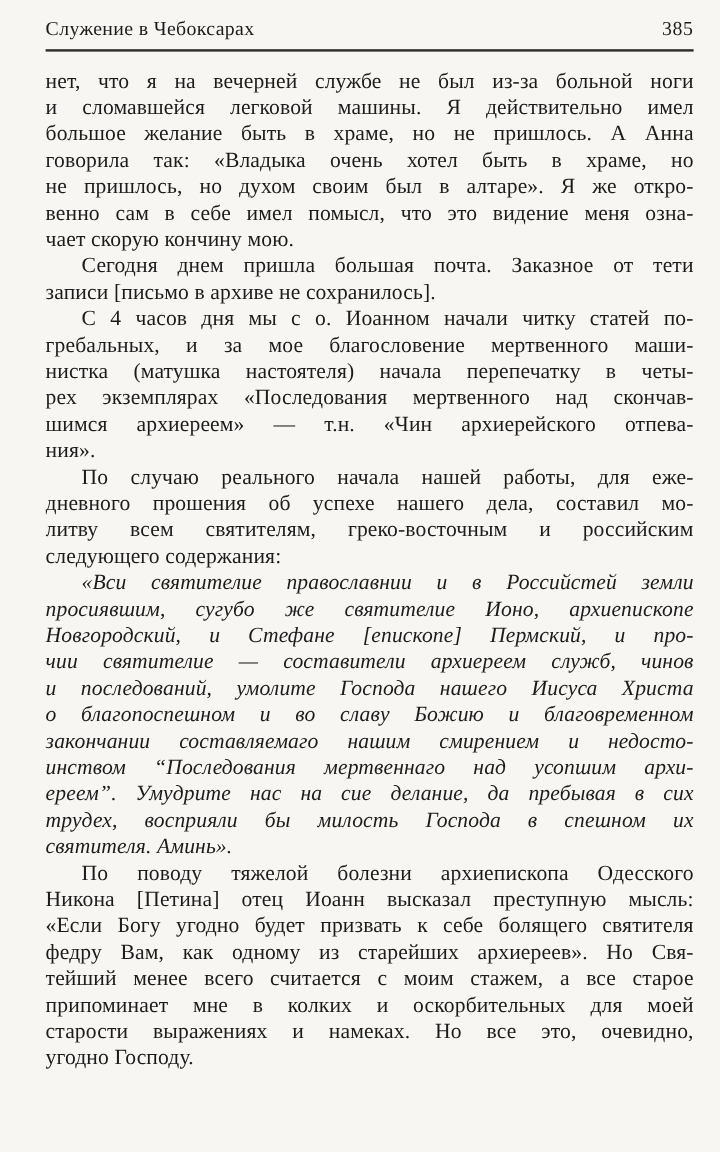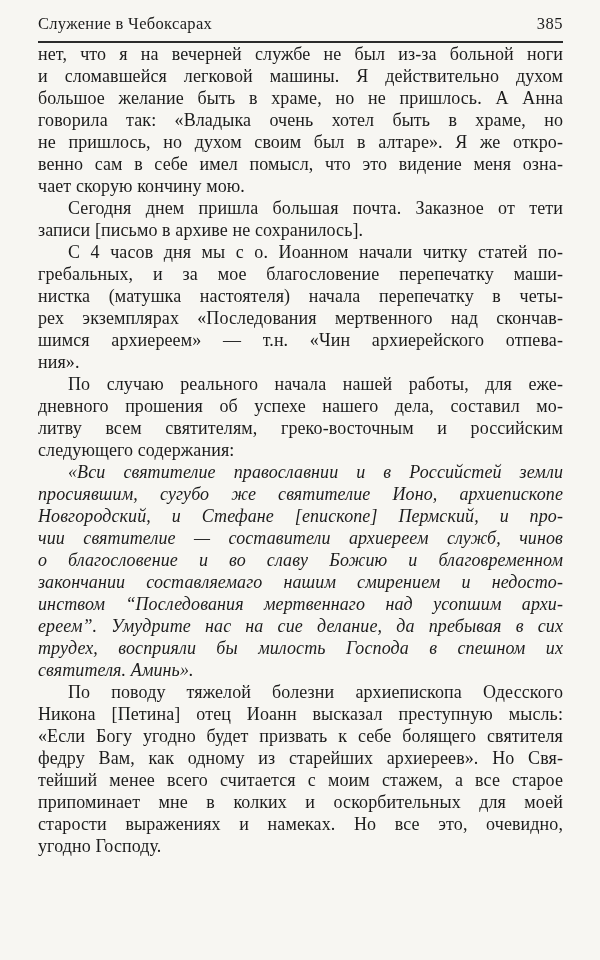--- a/index.html
+++ b/index.html
@@ -11,38 +11,39 @@
     height: 960px;
     background: #f7f6f2;
     font-family: "Liberation Serif", "DejaVu Serif", serif;
     color: #1c1c1c;
     overflow: hidden;
   }
   .page {
     box-sizing: border-box;
     width: 600px;
     height: 960px;
-    padding: 14px 37px 0 38px;
+    padding: 14px 22px 0 38px;
   }
   .running-header {
     display: flex;
     justify-content: space-between;
     align-items: baseline;
     font-size: 16.5px;
     line-height: 20px;
     padding-bottom: 7px;
     border-bottom: 2px solid #2b2b2b;
   }
   .running-header .title {
     letter-spacing: 0.3px;
   }
   .running-header .pagenum {
     letter-spacing: 0.5px;
   }
   .content {
+    margin-top: 13px;
     font-size: 18px;
   }
   .para {
     margin: 0;
   }
   .para.italic .line {
     font-style: italic;
   }
   .line {
     height: 22px;
@@ -63,51 +64,52 @@
 <body>
 
 <div class="page">
   <div class="running-header">
     <span class="title">Служение в Чебоксарах</span>
     <span class="pagenum">385</span>
   </div>
   <div class="content">
       <div class="para">
         <div class="line">нет, что я на вечерней службе не был из-за больной ноги</div>
-        <div class="line">и сломавшейся легковой машины. Я действительно духом</div>
+        <div class="line">и сломавшейся легковой машины. Я действительно имел</div>
         <div class="line">большое желание быть в храме, но не пришлось. А Анна</div>
         <div class="line">говорила так: «Владыка очень хотел быть в храме, но</div>
         <div class="line">не пришлось, но духом своим был в алтаре». Я же откро-</div>
         <div class="line">венно сам в себе имел помысл, что это видение меня озна-</div>
         <div class="line last">чает скорую кончину мою.</div>
       </div>
       <div class="para">
         <div class="line indent">Сегодня днем пришла большая почта. Заказное от тети</div>
         <div class="line last">записи [письмо в архиве не сохранилось].</div>
       </div>
       <div class="para">
         <div class="line indent">С 4 часов дня мы с о. Иоанном начали читку статей по-</div>
-        <div class="line">гребальных, и за мое благословение перепечатку маши-</div>
+        <div class="line">гребальных, и за мое благословение мертвенного маши-</div>
         <div class="line">нистка (матушка настоятеля) начала перепечатку в четы-</div>
         <div class="line">рех экземплярах «Последования мертвенного над скончав-</div>
         <div class="line">шимся архиереем» — т.н. «Чин архиерейского отпева-</div>
         <div class="line last">ния».</div>
       </div>
       <div class="para">
         <div class="line indent">По случаю реального начала нашей работы, для еже-</div>
         <div class="line">дневного прошения об успехе нашего дела, составил мо-</div>
         <div class="line">литву всем святителям, греко-восточным и российским</div>
         <div class="line last">следующего содержания:</div>
       </div>
       <div class="para italic">
         <div class="line indent">«Вси святителие православнии и в Российстей земли</div>
         <div class="line">просиявшим, сугубо же святителие Ионо, архиепископе</div>
         <div class="line">Новгородский, и Стефане [епископе] Пермский, и про-</div>
         <div class="line">чии святителие — составители архиереем служб, чинов</div>
-        <div class="line">о благословение и во славу Божию и благовременном</div>
+        <div class="line">и последований, умолите Господа нашего Иисуса Христа</div>
+        <div class="line">о благопоспешном и во славу Божию и благовременном</div>
         <div class="line">закончании составляемаго нашим смирением и недосто-</div>
         <div class="line">инством “Последования мертвеннаго над усопшим архи-</div>
         <div class="line">ереем”. Умудрите нас на сие делание, да пребывая в сих</div>
         <div class="line">трудех, восприяли бы милость Господа в спешном их</div>
         <div class="line last">святителя. Аминь».</div>
       </div>
       <div class="para">
         <div class="line indent">По поводу тяжелой болезни архиепископа Одесского</div>
         <div class="line">Никона [Петина] отец Иоанн высказал преступную мысль:</div>
         <div class="line">«Если Богу угодно будет призвать к себе болящего святителя</div>

